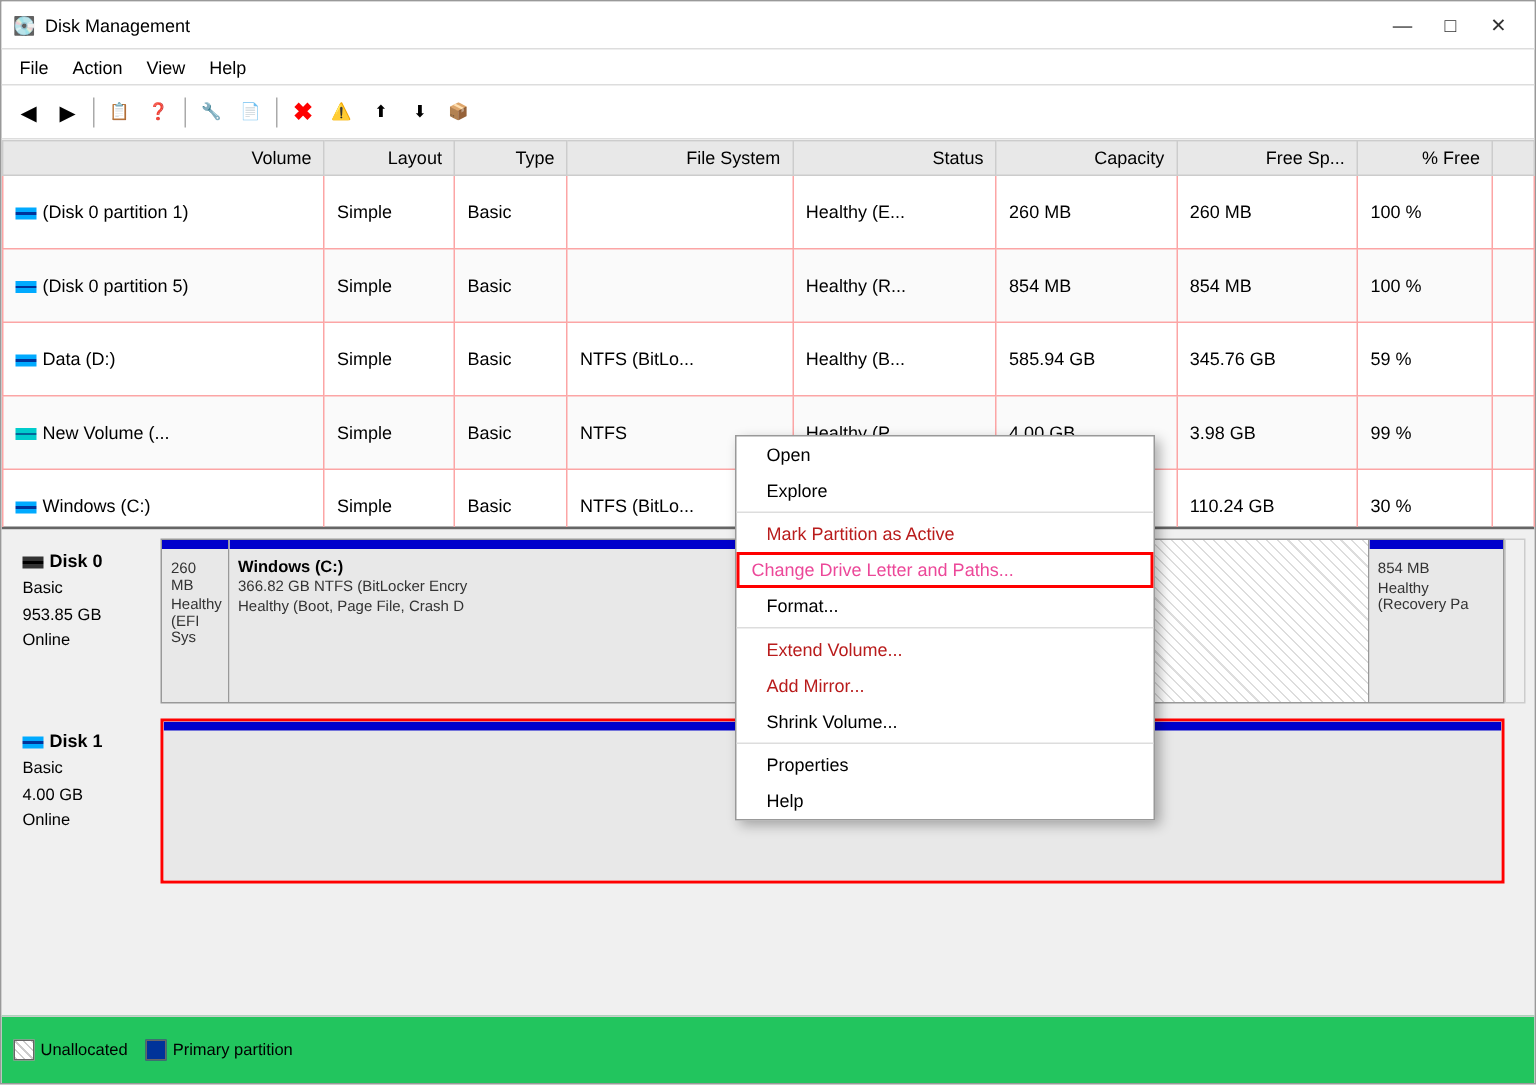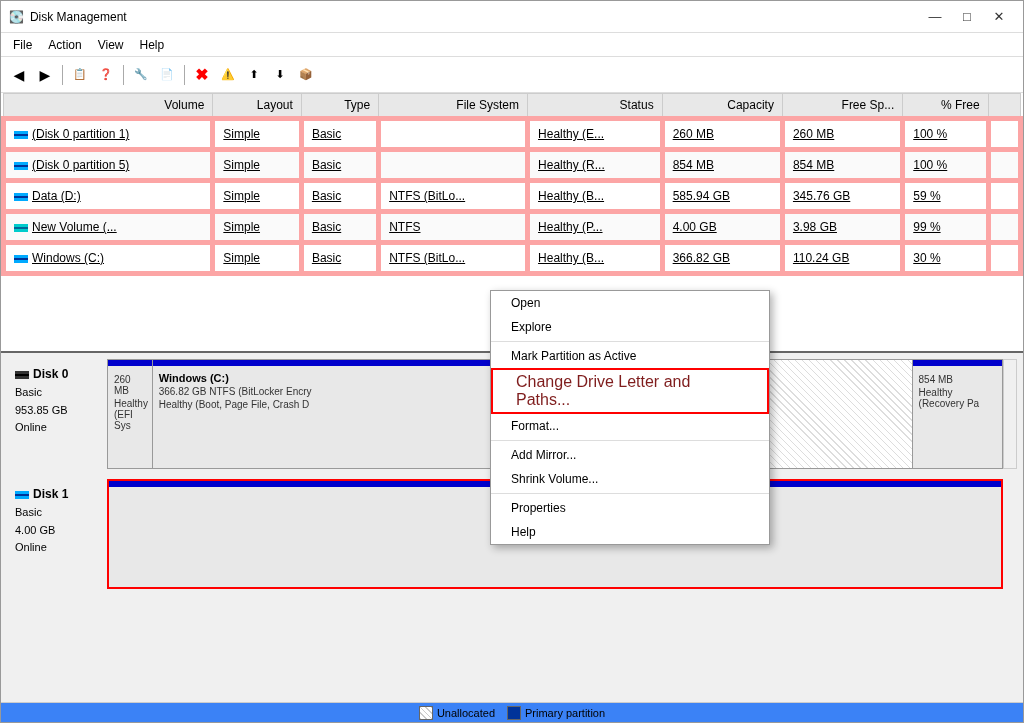--- a/index.html
+++ b/index.html
@@ -24,53 +24,53 @@
     .tb-sep { width: 1px; height: 20px; background: #aaa; margin: 0 3px; }
 
     
     .main-content { display: flex; flex-direction: column; flex: 1; overflow: hidden; }
 
     
     .table-area { height: 260px; overflow-y: auto; border-bottom: 2px solid #666; }
     table { width: 100%; border-collapse: collapse; font-size: 12px; }
     thead tr { background: #f5f5f5; }
     th { border: 1px solid #ccc; padding: 4px 8px; text-align: right; font-weight: normal; white-space: nowrap; background: #e8e8e8; }
-    td { border: 5px solid #fca5a5; padding: 6px 8px; white-space: nowrap; text-decoration: underline; }
+    td { border: 1px solid #fca5a5; padding: 17px 8px; white-space: nowrap; }
     tr:nth-child(even) td { background: #fafafa; }
     .col-icon { display: inline-block; width: 14px; height: 8px; background: linear-gradient(to bottom, #00aaff 0%, #00aaff 40%, #003399 40%, #003399 60%, #00aaff 60%); margin-right: 4px; vertical-align: middle; }
     .col-icon-cyan { background: linear-gradient(to bottom, #00cccc 0%, #00cccc 40%, #006699 40%, #006699 60%, #00cccc 60%); }
 
     
     .disk-map { flex: 1; overflow-y: auto; background: #f0f0f0; padding: 6px; }
     .disk-row { display: flex; align-items: stretch; margin-bottom: 10px; height: 110px; }
     .disk-label { width: 100px; min-width: 100px; padding: 6px 8px; font-size: 11px; line-height: 1.6; }
     .disk-label b { font-size: 12px; }
     .disk-partitions { flex: 1; display: flex; border: 1px solid #999; overflow: hidden; position: relative; }
     .partition { display: flex; flex-direction: column; justify-content: flex-start; padding: 4px 6px; border-right: 1px solid #999; overflow: hidden; font-size: 11px; position: relative; }
     .partition:last-child { border-right: none; }
     .partition-bar { height: 6px; position: absolute; top: 0; left: 0; right: 0; }
     .partition-blue { background: #0000cc; }
     .partition-content { margin-top: 8px; }
     .partition-title { font-weight: bold; font-size: 11px; }
     .partition-details { font-size: 10px; color: #333; margin-top: 2px; }
 
     
-    .legend { display: flex; align-items: center; gap: 12px; padding: 4px 8px; border-top: 1px solid #ccc; background: #3b82f6; font-size: 11px; height: 20px; justify-content: center; }
+    .legend { display: flex; align-items: center; gap: 12px; padding: 4px 8px; border-top: 1px solid #ccc; background: #22c55e; font-size: 11px; height: 45px; }
     .legend-item { display: flex; align-items: center; gap: 4px; }
     .legend-box { width: 14px; height: 14px; border: 1px solid #666; }
     .legend-box-white { background: #fff; background-image: repeating-linear-gradient(45deg, #ccc 0px, #ccc 1px, transparent 1px, transparent 4px); }
     .legend-box-blue { background: #003399; }
 
     
     .context-menu-overlay { position: absolute; top: 0; left: 0; width: 100%; height: 100%; pointer-events: none; }
     .context-menu { position: absolute; top: 290px; left: 490px; width: 280px; background: #fff; border: 1px solid #999; box-shadow: 3px 3px 8px rgba(0,0,0,0.3); z-index: 100; pointer-events: all; }
     .ctx-item { padding: 5px 20px; font-size: 12px; cursor: pointer; color: #000; }
-    .ctx-item.disabled { color: #000000; cursor: default; }
+    .ctx-item.disabled { color: #b91c1c; cursor: default; }
     .ctx-sep { height: 1px; background: #ddd; margin: 2px 0; }
-    .ctx-item-highlighted { border: 2px solid red; padding: 3px 23px; font-size: 16px; color: #7f1d1d; cursor: pointer; background: #fff; }
+    .ctx-item-highlighted { border: 2px solid red; padding: 3px 8px; font-size: 12px; color: #ec4899; cursor: pointer; background: #fff; }
 
     .window-wrapper { position: relative; width: 1024px; height: 723px; }
   </style>
 </head>
 <body>
 
 <div class="window-wrapper">
   <div class="window">
 
     <div class="titlebar">
@@ -270,20 +270,21 @@
 
   <div class="context-menu-overlay">
     <div class="context-menu">
       <div class="ctx-item">Open</div>
       <div class="ctx-item">Explore</div>
       <div class="ctx-sep"></div>
       <div class="ctx-item disabled">Mark Partition as Active</div>
       <div class="ctx-item-highlighted">Change Drive Letter and Paths...</div>
       <div class="ctx-item">Format...</div>
       <div class="ctx-sep"></div>
+      <div class="ctx-item disabled">Extend Volume...</div>
       <div class="ctx-item disabled">Add Mirror...</div>
       <div class="ctx-item">Shrink Volume...</div>
       <div class="ctx-sep"></div>
       <div class="ctx-item">Properties</div>
       <div class="ctx-item">Help</div>
     </div>
   </div>
 
 </div>
 

